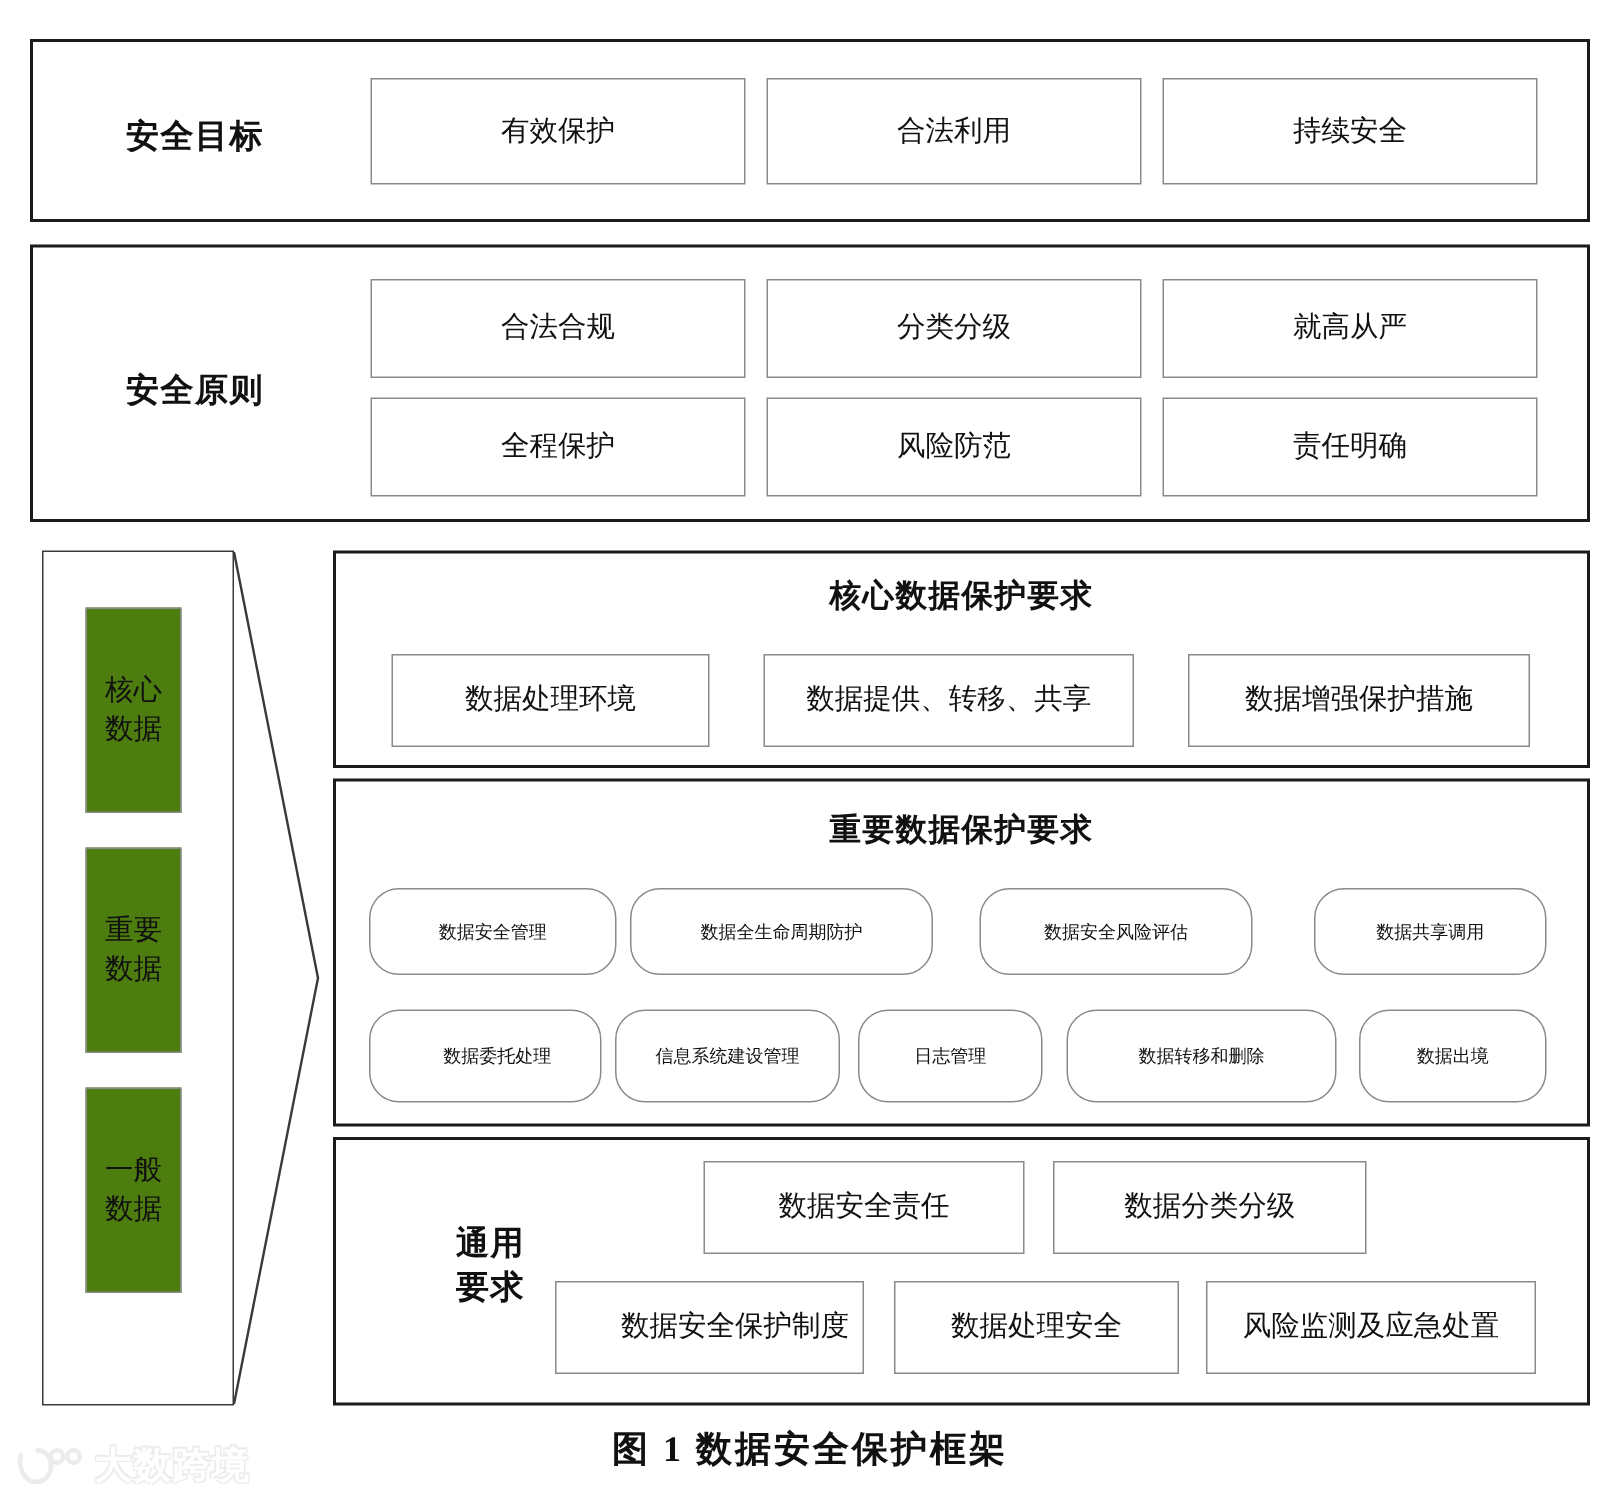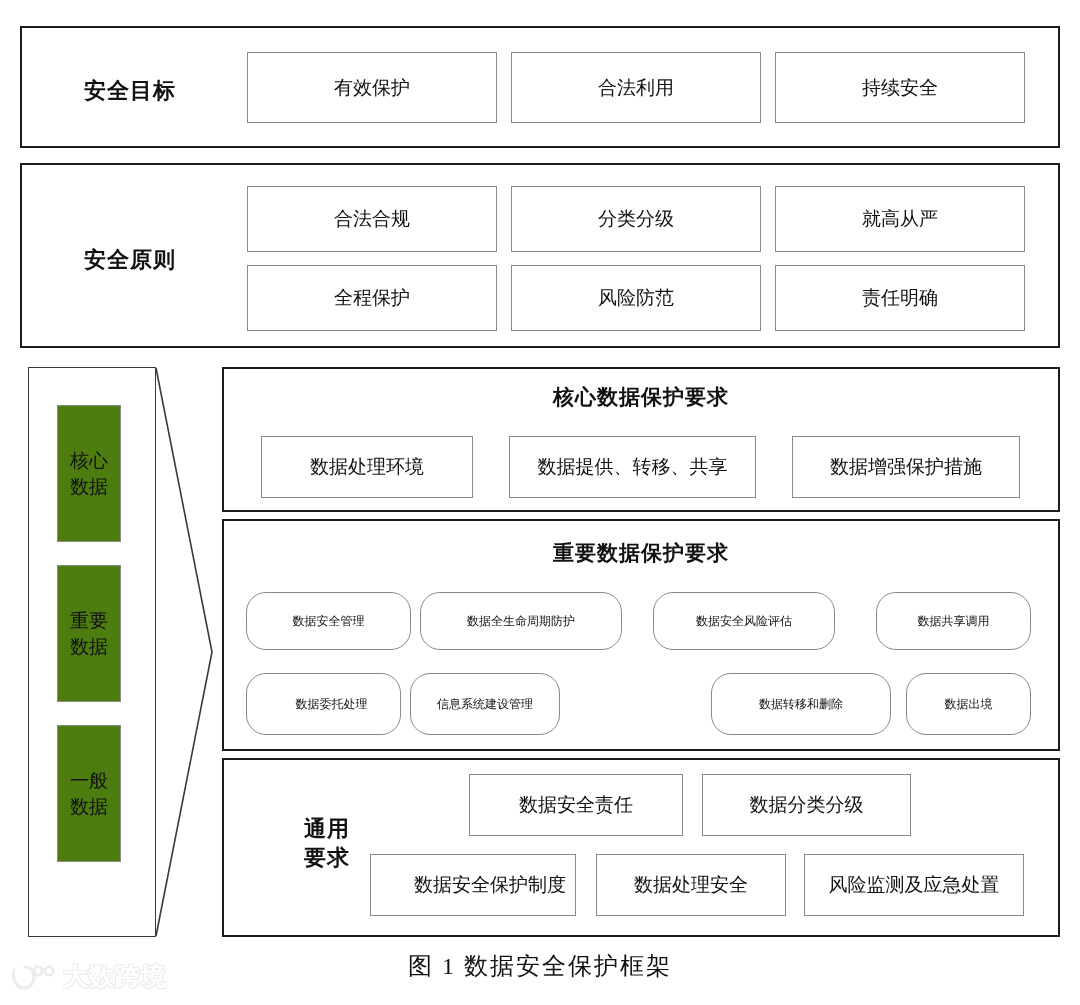--- a/index.html
+++ b/index.html
@@ -117,21 +117,21 @@
   }
 
   
   #figure-caption {
     position: absolute;
     width: 1080px;
     left: 0;
     top: 950px;
     text-align: center;
     font-size: 24px;
-    font-weight: normal;
+    font-weight: bold;
     color: #111;
     letter-spacing: 2px;
   }
 
   
   #watermark {
     position: absolute;
     left: 10px;
     top: 960px;
     display: flex;
@@ -211,20 +211,21 @@
   <div class="subsec" style="left:222px; top:519px; width:838px; height:232px;">
     <div class="sec-title" style="top:18px;">重要数据保护要求</div>
 
     <div class="cell small" style="left:22px; top:71px; width:165px; height:58px;">数据安全管理</div>
     <div class="cell small" style="left:196px; top:71px; width:202px; height:58px;">数据全生命周期防护</div>
     <div class="cell small" style="left:429px; top:71px; width:182px; height:58px;text-align:right;">数据安全风险评估</div>
     <div class="cell small" style="left:652px; top:71px; width:155px; height:58px;">数据共享调用</div>
 
     <div class="cell small" style="left:22px; top:152px; width:155px; height:62px;padding-left:20px;">数据委托处理</div>
     <div class="cell small" style="left:186px; top:152px; width:150px; height:62px;">信息系统建设管理</div>
+    <div class="cell small" style="left:348px; top:152px; width:123px; height:62px;">日志管理</div>
     <div class="cell small" style="left:487px; top:152px; width:180px; height:62px;">数据转移和删除</div>
     <div class="cell small" style="left:682px; top:152px; width:125px; height:62px;">数据出境</div>
   </div>
 
   <div class="subsec" style="left:222px; top:758px; width:838px; height:179px;">
     <div class="inline-label" style="left:58px; top:55px; width:90px;">
       <span>通用</span><br>
       <span>要求</span>
     </div>
 

